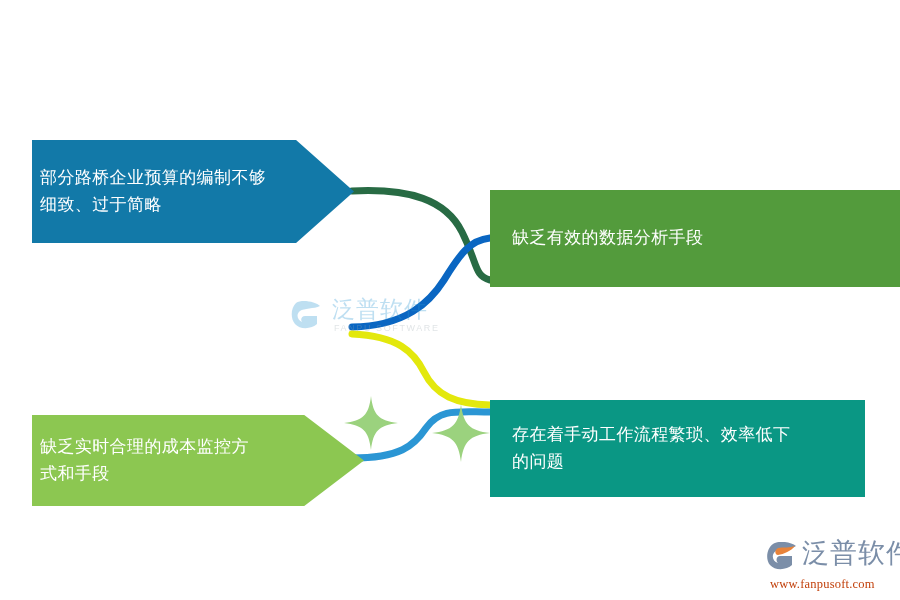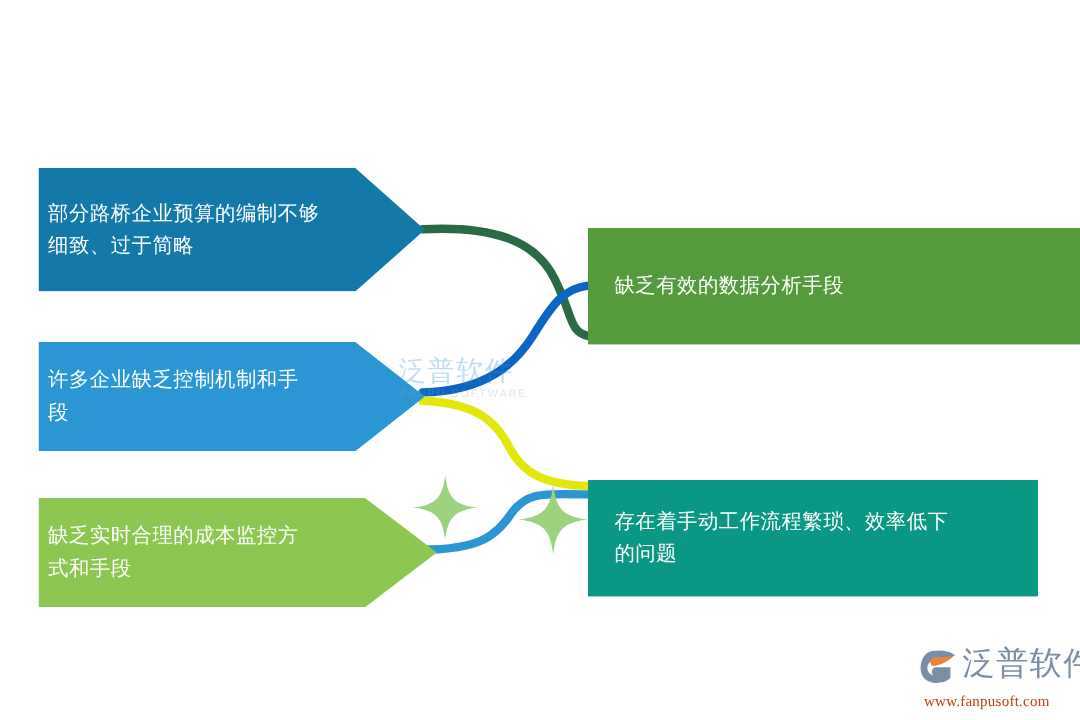--- a/index.html
+++ b/index.html
@@ -165,24 +165,20 @@
 
   <svg class="sparkle" style="left:432px; top:404px; width:58px; height:58px;" viewBox="0 0 58 58" xmlns="http://www.w3.org/2000/svg">
     <path d="M29 0 C31.4 20.4 37.6 26.6 58 29 C37.6 31.4 31.4 37.6 29 58 C26.6 37.6 20.4 31.4 0 29 C20.4 26.6 26.6 20.4 29 0 Z" fill="#9BD27E"></path>
   </svg>
 
   <div class="arrow" id="arrow-1">
     <span class="label">部分路桥企业预算的编制不够
 细致、过于简略</span>
   </div>
 
-  <div class="arrow" id="arrow-2">
-    <span class="label">许多企业缺乏控制机制和手
-段</span>
-  </div>
 
   <div class="arrow" id="arrow-3">
     <span class="label">缺乏实时合理的成本监控方
 式和手段</span>
   </div>
 
   <div class="panel" id="panel-1">
     <span class="label">缺乏有效的数据分析手段</span>
   </div>
 

